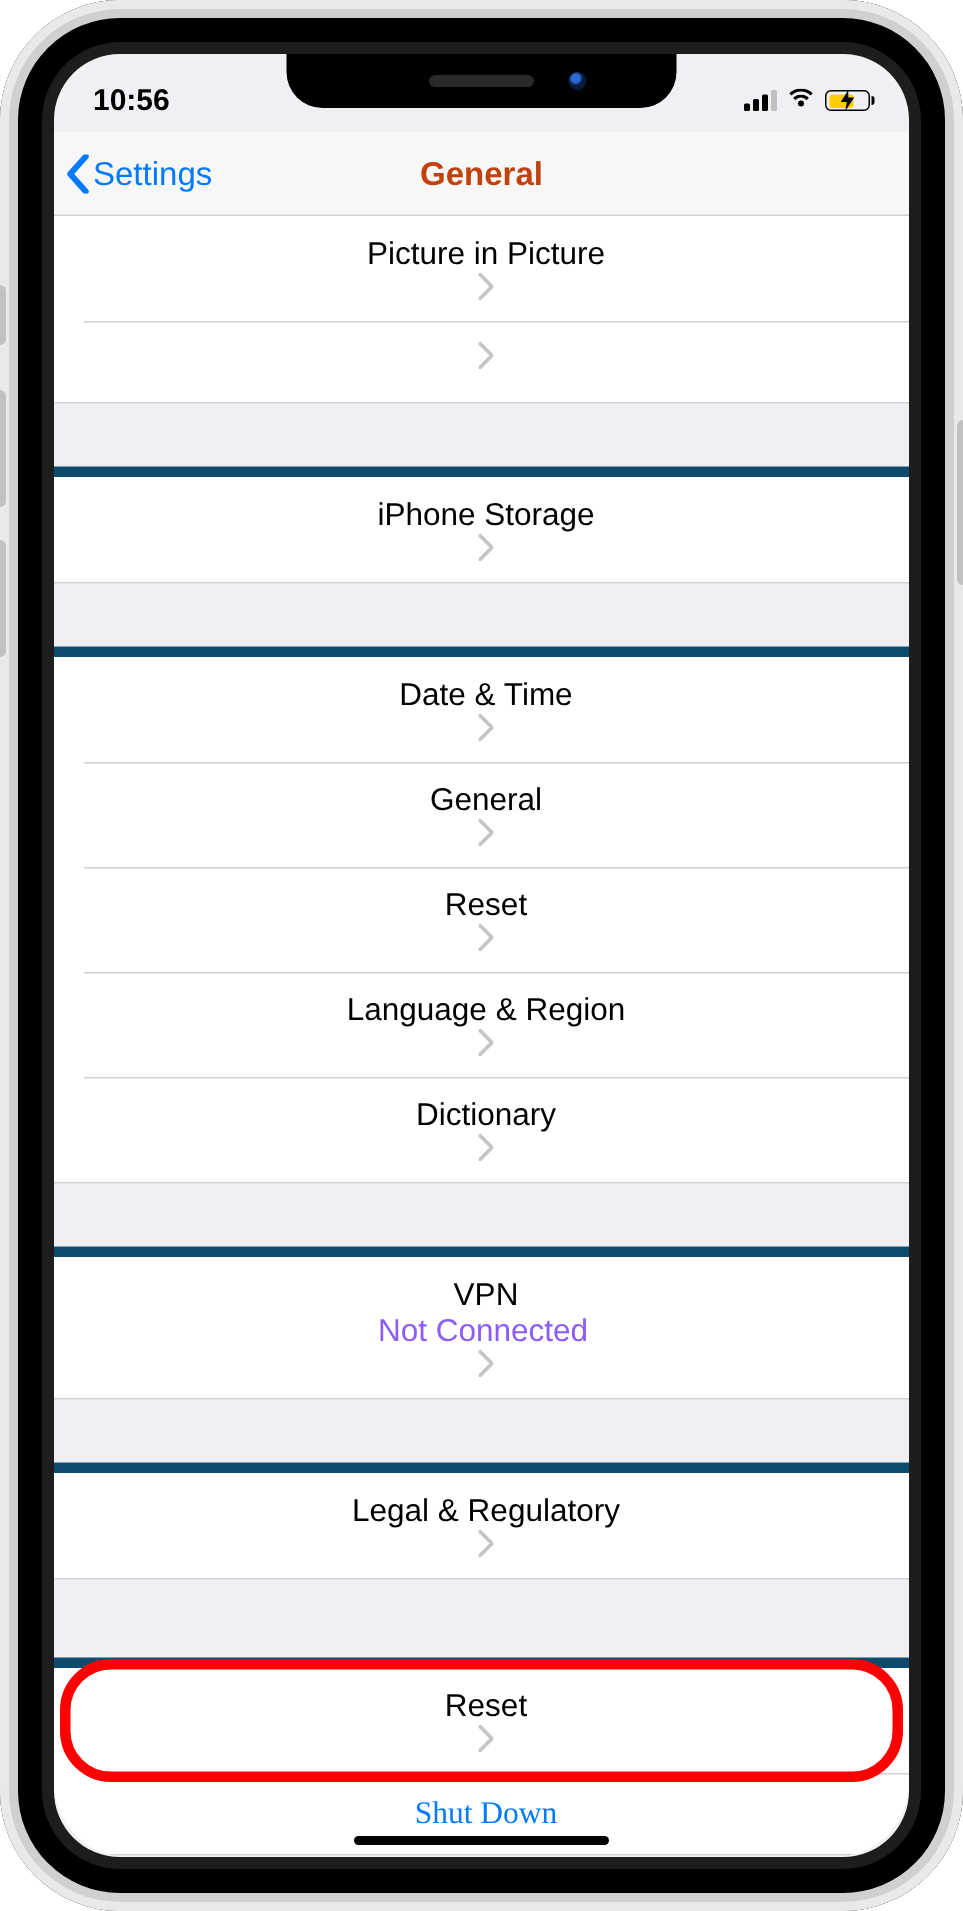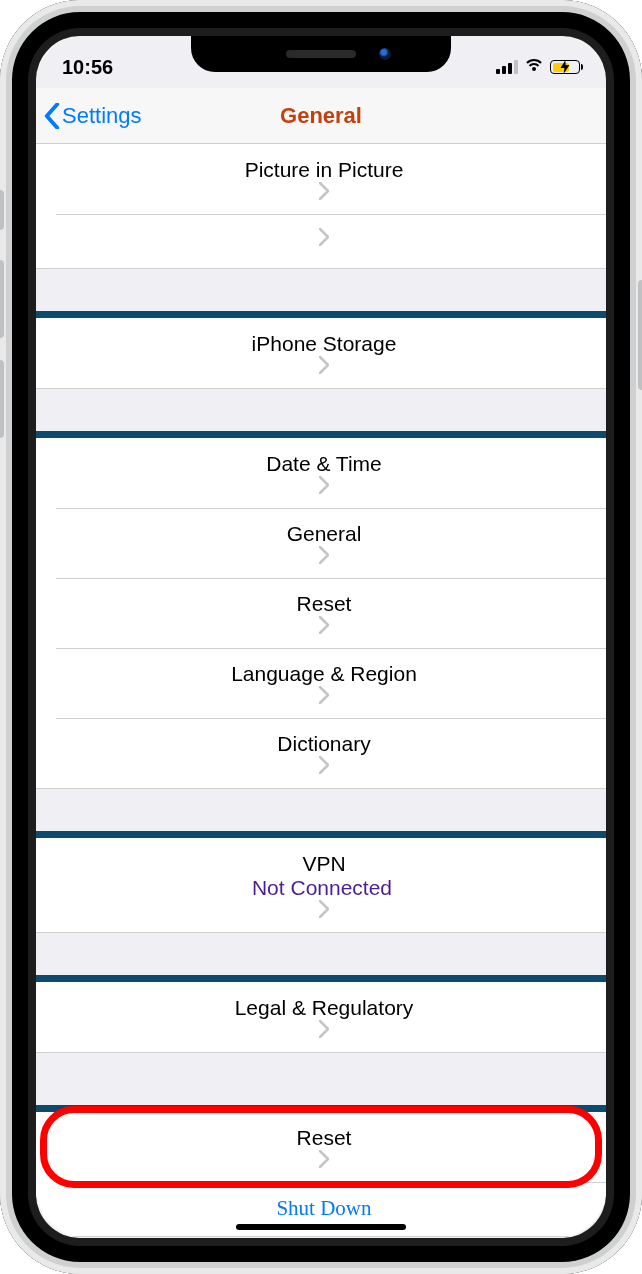--- a/index.html
+++ b/index.html
@@ -118,21 +118,21 @@
     font-size: 21px; color:#000;
     position: relative;
     cursor: pointer;
     background:#fff;
     flex-direction:column;
   }
   .row + .row::before {
     content:""; position:absolute; left:20px; right:0; top:0; height:1px; background:#d0d0d4;
   }
   .row .label { flex: 1 1 auto; }
-  .row .detail { color:#4c1d95; font-size: 21px; margin-right: 4px; }
+  .row .detail { color:#8b5cf6; font-size: 21px; margin-right: 4px; }
   .row .chev { color:#c5c5c8; display:flex; }
   .row.action { color:#007aff;font-family:Liberation Serif, serif; }
 
   
   .highlight {
     position: absolute; pointer-events: none;
     border: 7px solid #ff0000; border-radius: 34px;
     z-index: 30;
   }
 

